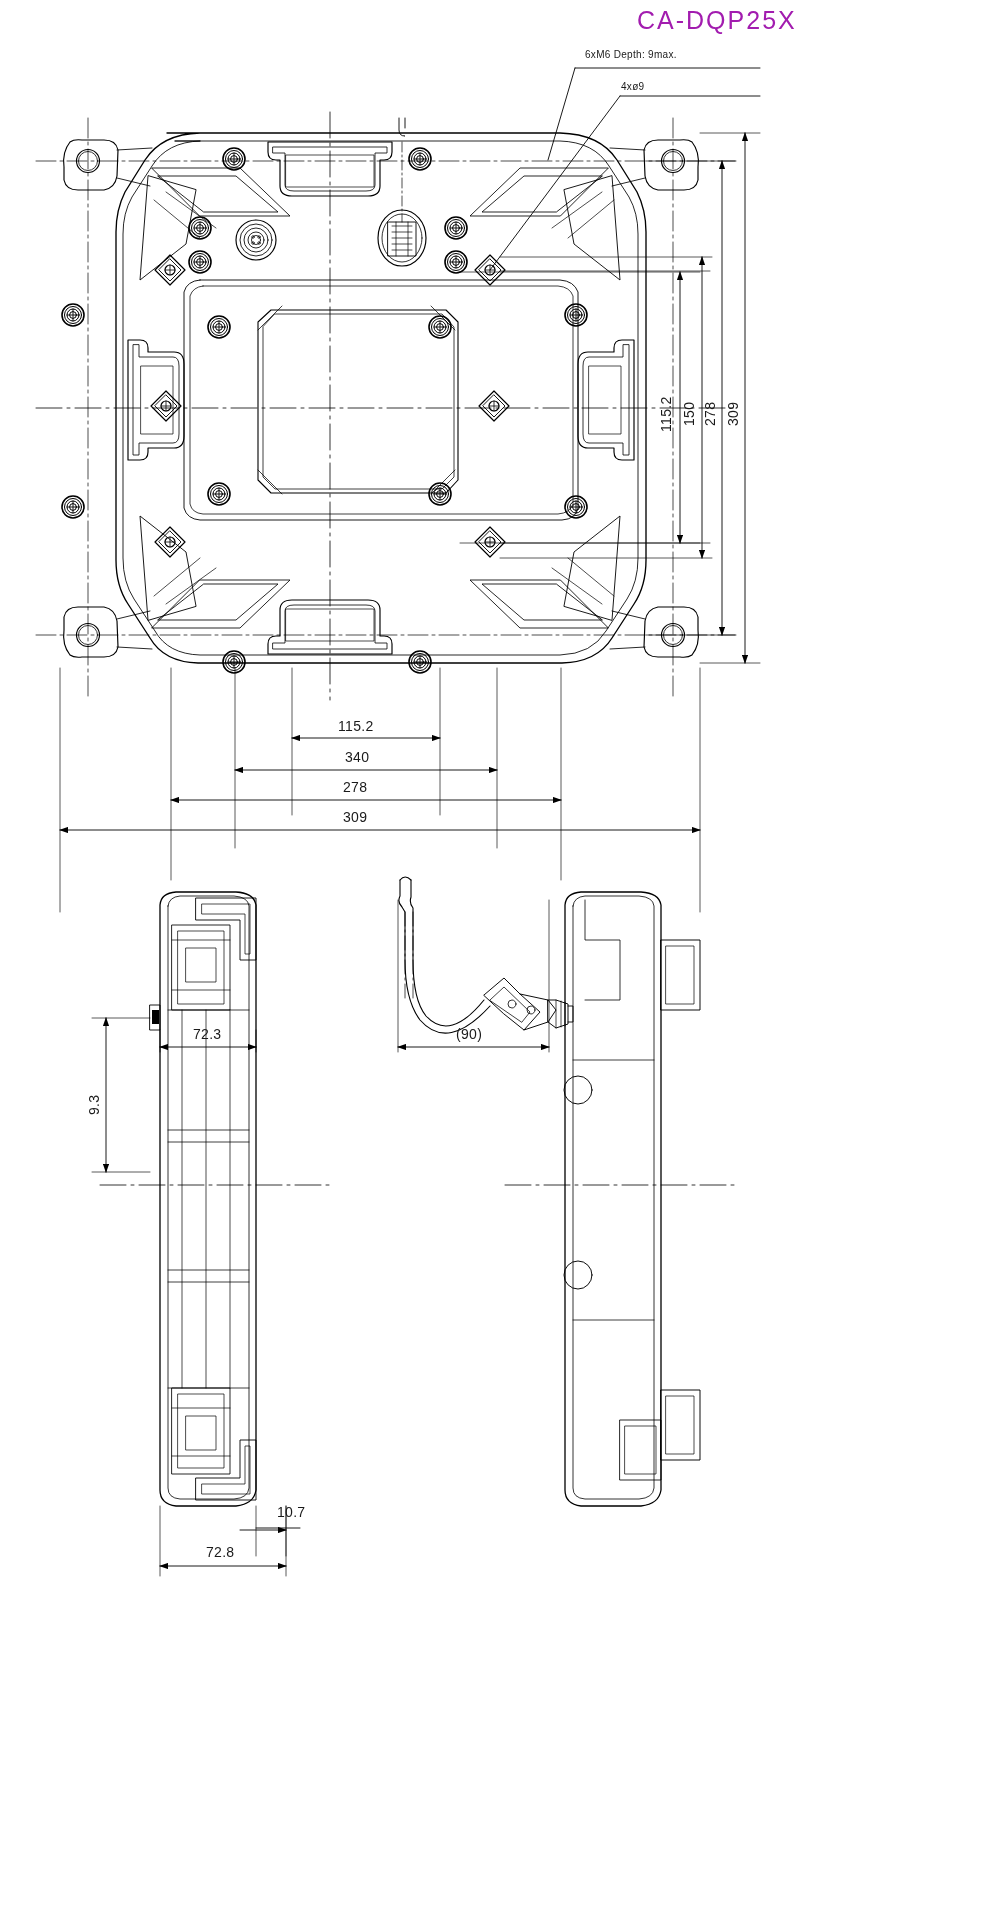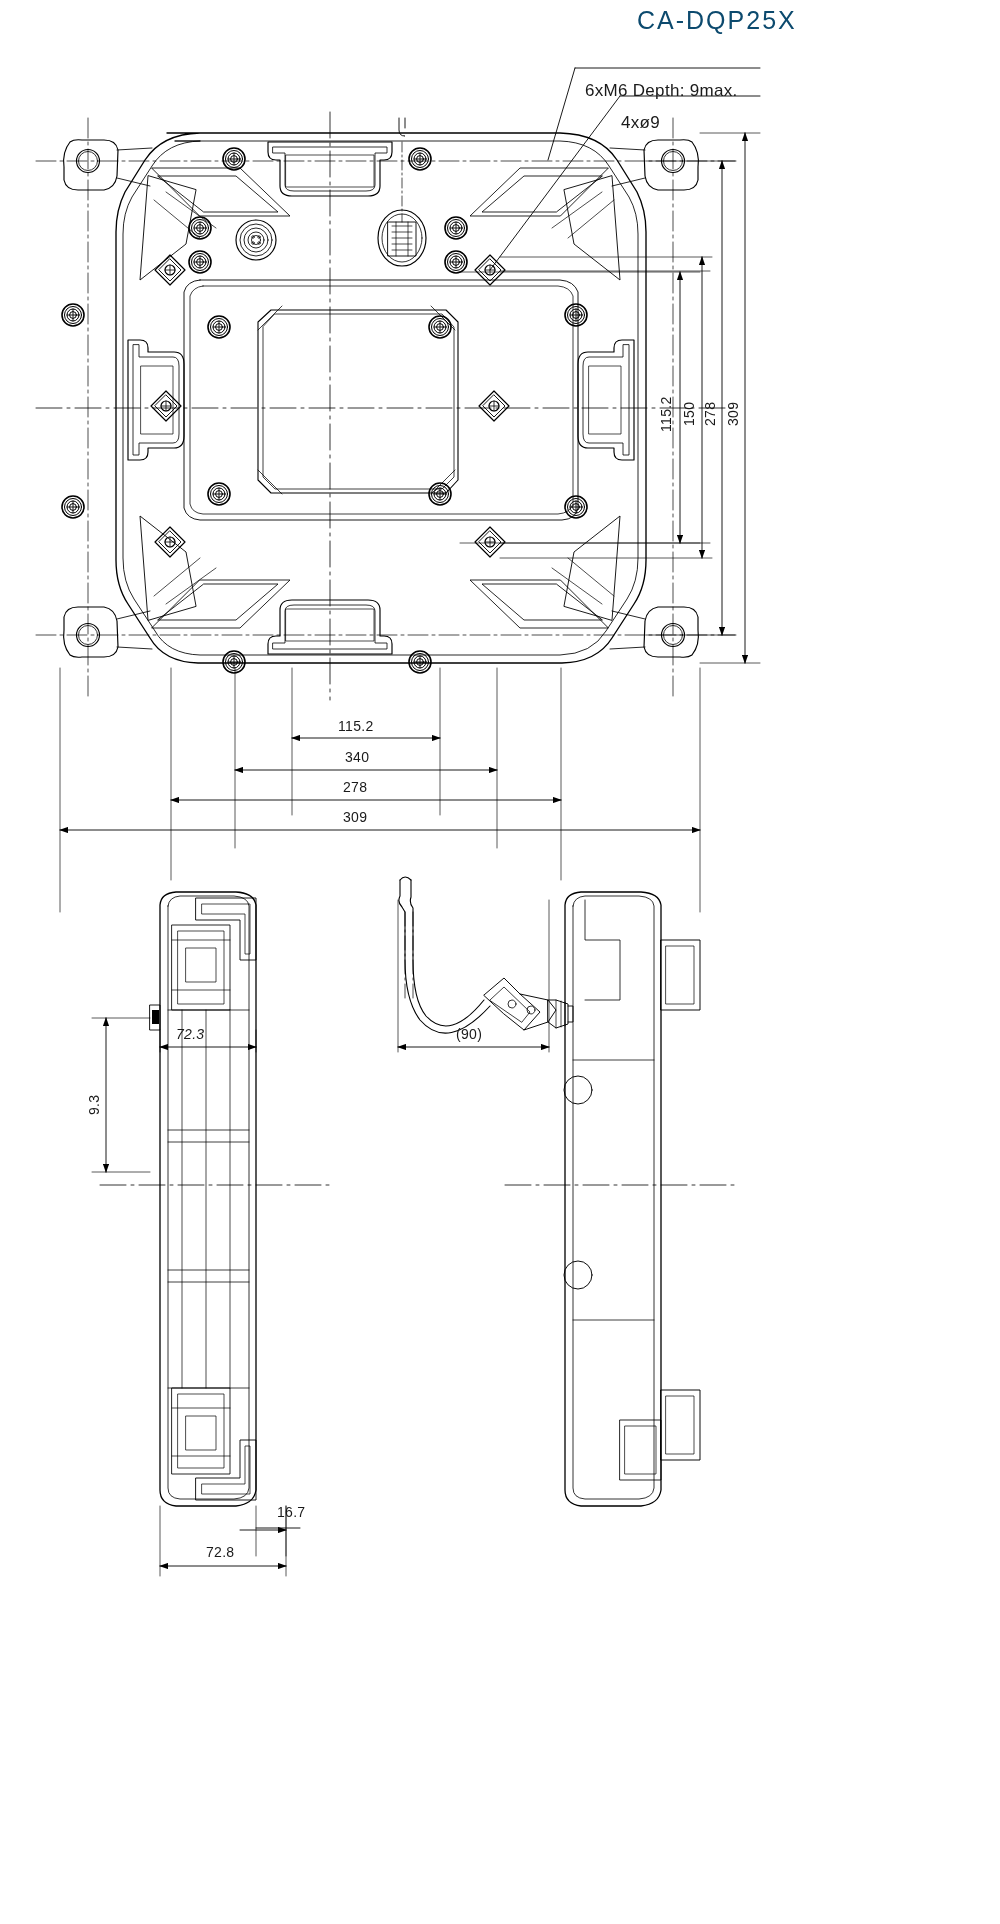--- a/index.html
+++ b/index.html
@@ -13,23 +13,23 @@
   svg{display:block;}
   .lbl{
     position:absolute;
     font-family:"Liberation Sans", sans-serif;
     color:#1a1a1a;
     white-space:nowrap;
     letter-spacing:0.5px;
     line-height:1;
   }
   .title{
-    font-size:25px;letter-spacing:2px;color:#0c4a6e;
+    font-size:25px;letter-spacing:2px;color:#a21caf;
   }
-  .note{font-size:17px;letter-spacing:0.3px;margin-top:32px;}
+  .note{font-size:10px;letter-spacing:0.3px;}
   .dim{font-size:14px;letter-spacing:0.3px;}
   .vert{transform:rotate(-90deg);transform-origin:left top;}
 </style>
 </head>
 <body>
 
 <div id="sheet">
 
 <svg width="1000" height="1924" viewBox="0 0 1000 1924">
   <defs>
@@ -334,20 +334,20 @@
 <div class="lbl dim vert" style="left:659px;top:432px;">115.2</div>
 <div class="lbl dim vert" style="left:682px;top:426px;">150</div>
 <div class="lbl dim vert" style="left:703px;top:426px;">278</div>
 <div class="lbl dim vert" style="left:726px;top:426px;">309</div>
 
 <div class="lbl dim" style="left:338px;top:719px;">115.2</div>
 <div class="lbl dim" style="left:345px;top:750px;">340</div>
 <div class="lbl dim" style="left:343px;top:780px;">278</div>
 <div class="lbl dim" style="left:343px;top:810px;">309</div>
 
-<div class="lbl dim" style="left:176px;top:1027px;font-style:italic;">72.3</div>
+<div class="lbl dim" style="left:193px;top:1027px;">72.3</div>
 <div class="lbl dim vert" style="left:87px;top:1115px;">9.3</div>
-<div class="lbl dim" style="left:277px;top:1505px;">16.7</div>
+<div class="lbl dim" style="left:277px;top:1505px;">10.7</div>
 <div class="lbl dim" style="left:180px;top:1545px;margin-left:26px;">72.8</div>
 
 <div class="lbl dim" style="left:456px;top:1027px;">(90)</div>
 
 </div>
 
 </body></html>

